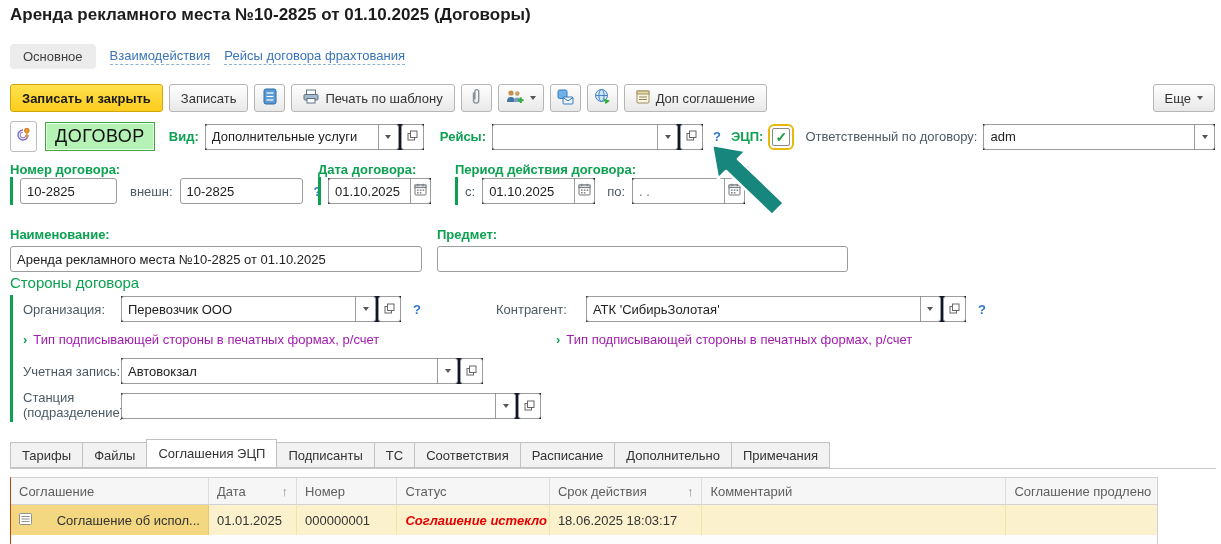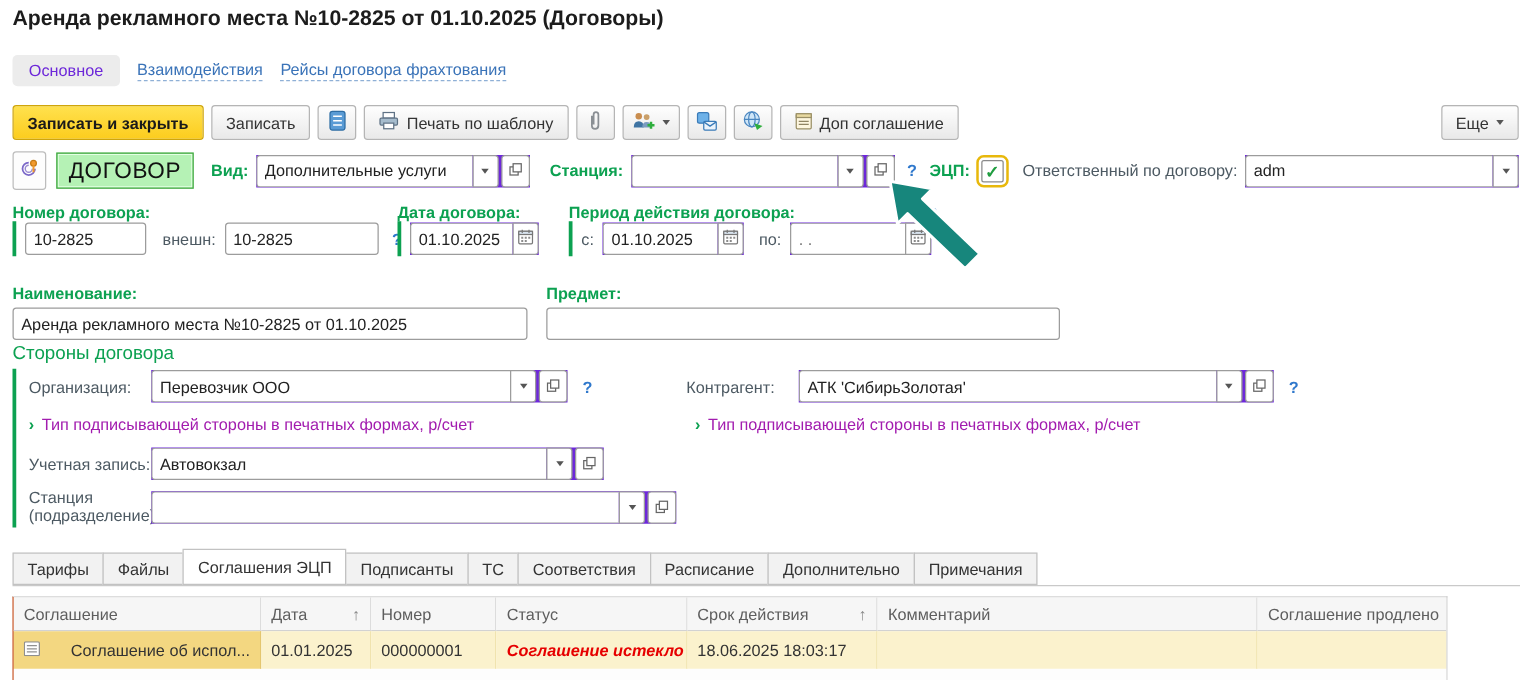--- a/index.html
+++ b/index.html
@@ -5,42 +5,42 @@
   * { box-sizing: border-box; margin: 0; padding: 0; }
   html,body { background:#fff; }
   .app {
     position: relative; width: 1221px; height: 544px; overflow: hidden;
     background: #fff; font-family: "Liberation Sans", sans-serif; font-size: 13px; color:#333;
   }
   .title { position:absolute; left:10px; top:5px; font-size:17px; font-weight:bold; color:#1c1c1c; }
 
   
   .navtabs { position:absolute; left:10px; top:43px; display:flex; align-items:center; gap:14px; height:27px; }
-  .navtab { background:#ececec; border-radius:4px; padding:5px 13px; color:#6d28d9; cursor:default; }
+  .navtab { background:#ececec; border-radius:4px; padding:5px 13px; color:#404040; cursor:default; }
   .navlink { color:#3a73b8; border-bottom:1px dashed #8fb0d6; padding-bottom:1px; cursor:pointer; }
 
   
   .toolbar { position:absolute; left:10px; top:84px; width:1205px; display:flex; align-items:center; gap:6px; }
   .btn {
     display:inline-flex; align-items:center; justify-content:center; gap:6px;
     height:28px; padding:0 11px; border:1px solid #b5b5b5; border-radius:3px;
     background:linear-gradient(#fefefe,#e9e9e9); font-family:inherit; font-size:13px; color:#333; cursor:pointer; white-space:nowrap;
   }
   .btn.icononly { width:31px; padding:0; }
   .btn.primary { background:linear-gradient(#ffe14e,#fccd1e); border-color:#cfa50a; font-weight:bold; color:#1a1a1a; }
   .caret { width:0; height:0; border-left:3.5px solid transparent; border-right:3.5px solid transparent; border-top:4px solid #555; display:inline-block; }
   .spacer { flex:1; }
 
   
   .glabel { color:#0ca151; font-weight:bold; white-space:nowrap; }
   .slabel { color:#4d5a63; white-space:nowrap; }
   .help { color:#2f78cc; font-weight:bold; cursor:pointer; }
 
   
-  .combo { display:inline-flex; height:26px; align-items:stretch; background:#6d28d9; }
+  .combo { display:inline-flex; height:26px; align-items:stretch; background:#0f172a; }
   .cfield {
     flex:1; min-width:0; border:1px solid #9c9c9c; border-right:none; border-radius:3px 0 0 3px;
     padding:0 6px; font-family:inherit; font-size:13px; color:#222; outline:none; background:#fff;
   }
   .cdd { width:21px; border:1px solid #9c9c9c; border-radius:0 3px 3px 0; display:flex; align-items:center; justify-content:center; background:#fff; cursor:pointer; }
   .copen { width:23px; border:1px solid #9c9c9c; border-radius:3px; margin-left:2px; display:flex; align-items:center; justify-content:center; background:#fff; cursor:pointer; }
   .tinput { height:26px; border:1px solid #9c9c9c; border-radius:3px; padding:0 6px; font-family:inherit; font-size:13px; color:#222; outline:none; }
   .tinput::placeholder { color:#9a9a9a; }
 
   
@@ -185,21 +185,21 @@
       <div class="cdd">
           <span class="caret"></span>
         </div>
       <div class="copen">
           <span><svg width="11" height="11">
               <rect x="1" y="3.5" width="6.5" height="6.5" fill="#fff" stroke="#666"></rect>
               <rect x="3.5" y="1" width="6.5" height="6.5" fill="#fff" stroke="#666"></rect>
             </svg></span>
         </div>
     </div>
-    <span class="glabel" style="margin-left:16px">Станция:</span>
+    <span class="glabel" style="margin-left:16px">Рейсы:</span>
     <div class="combo" style="margin-left:6px; width:211px">
       <input class="cfield" value="" style="">
       <div class="cdd">
           <span class="caret"></span>
         </div>
       <div class="copen">
           <span><svg width="11" height="11">
               <rect x="1" y="3.5" width="6.5" height="6.5" fill="#fff" stroke="#666"></rect>
               <rect x="3.5" y="1" width="6.5" height="6.5" fill="#fff" stroke="#666"></rect>
             </svg></span>
@@ -302,21 +302,21 @@
   </div>
   <div class="fgroup" style="left:437px; top:227px">
     <div class="glabel">Предмет:</div>
     <input class="tinput" style="width: 411px; margin-top: 4px;" value="">
   </div>
 
   <div class="sect-header">Стороны договора</div>
   <div class="parties">
     <div class="prow">
       <span class="slabel" style="width:98px">Организация:</span>
-      <div class="combo" style="width:333px">
+      <div class="combo" style="width:280px">
         <input class="cfield" value="Перевозчик ООО" style="">
         <div class="cdd">
             <span class="caret"></span>
           </div>
         <div class="copen">
             <span><svg width="11" height="11">
                 <rect x="1" y="3.5" width="6.5" height="6.5" fill="#fff" stroke="#666"></rect>
                 <rect x="3.5" y="1" width="6.5" height="6.5" fill="#fff" stroke="#666"></rect>
               </svg></span>
           </div>

